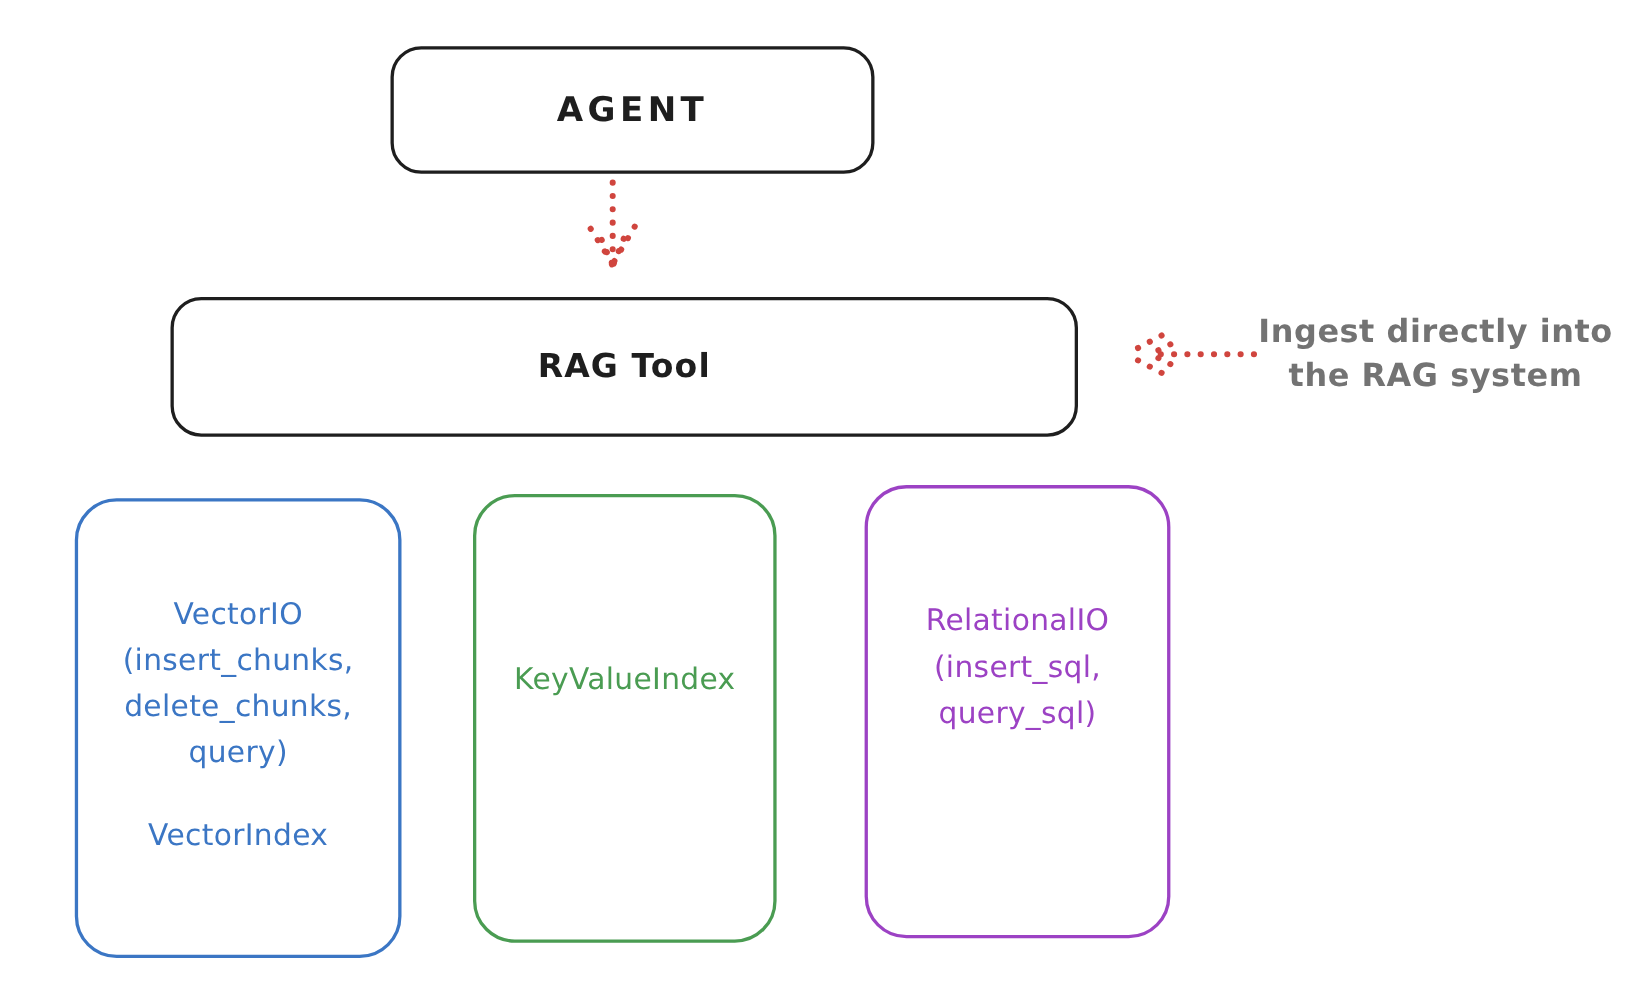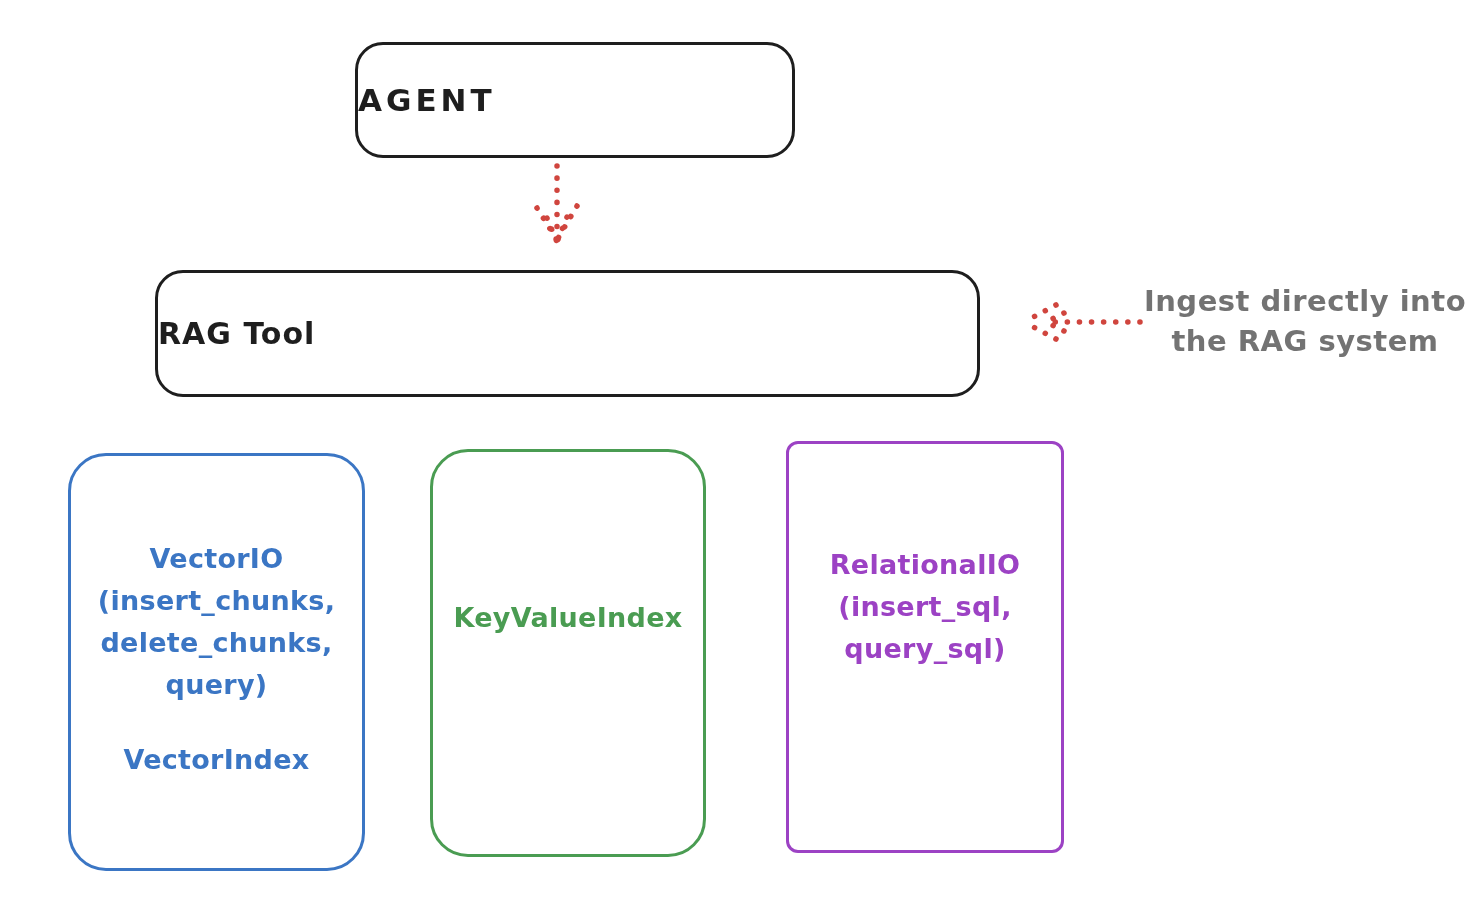--- a/index.html
+++ b/index.html
@@ -16,21 +16,21 @@
     overflow: hidden;
   }
   .node-box {
     position: absolute;
     box-sizing: border-box;
     border: 3.5px solid #1e1e1e;
     border-radius: 28px;
     background: #ffffff;
     display: flex;
     align-items: center;
-    justify-content: flex-start;
+    justify-content: center;
     color: #1e1e1e;
     font-weight: 700;
   }
   .agent-box {
     left: 355px; top: 42px;
     width: 440px; height: 116px;
     font-size: 31px;
     letter-spacing: 4px;
   }
   .rag-box {
@@ -61,21 +61,21 @@
     box-sizing: border-box;
     border: 3.5px solid;
     border-radius: 38px;
     background: #ffffff;
     display: flex;
     flex-direction: column;
     align-items: center;
     text-align: center;
     font-size: 27px;
     line-height: 42px;
-    font-weight: 700;
+    font-weight: 400;
     letter-spacing: 0.3px;
   }
   .io-card .title-lines { width: 100%; }
   .card-vector     { left: 68px;  top: 453px; width: 297px; height: 418px; padding-top: 82px;  }
   .card-keyvalue   { left: 430px; top: 449px; width: 276px; height: 408px; padding-top: 95px;  }
   .card-relational { left: 786px; top: 441px; width: 278px; height: 412px; padding-top: 100px; }
   .card-vector     .index-label { margin-top: 33px; }
   .card-keyvalue   .index-label { margin-top: 50px; }
   .card-relational .index-label { margin-top: 37px; }
 </style>
@@ -116,21 +116,21 @@
       <div>delete_chunks,</div>
       <div>query)</div>
     </div>
     <div class="index-label">VectorIndex</div>
   </div>
 
   <div class="io-card card-keyvalue" style="border-color: rgb(74, 156, 82); color: rgb(74, 156, 82);">
     <div class="index-label">KeyValueIndex</div>
   </div>
 
-  <div class="io-card card-relational" style="border-color: rgb(156, 66, 196); color: rgb(156, 66, 196); border-radius: 12px;">
+  <div class="io-card card-relational" style="border-color: rgb(156, 66, 196); color: rgb(156, 66, 196);">
     <div class="title-lines">
       <div>RelationalIO</div>
       <div>(insert_sql,</div>
       <div>query_sql)</div>
     </div>
   </div>
 
 </div>
 
 </body></html>

